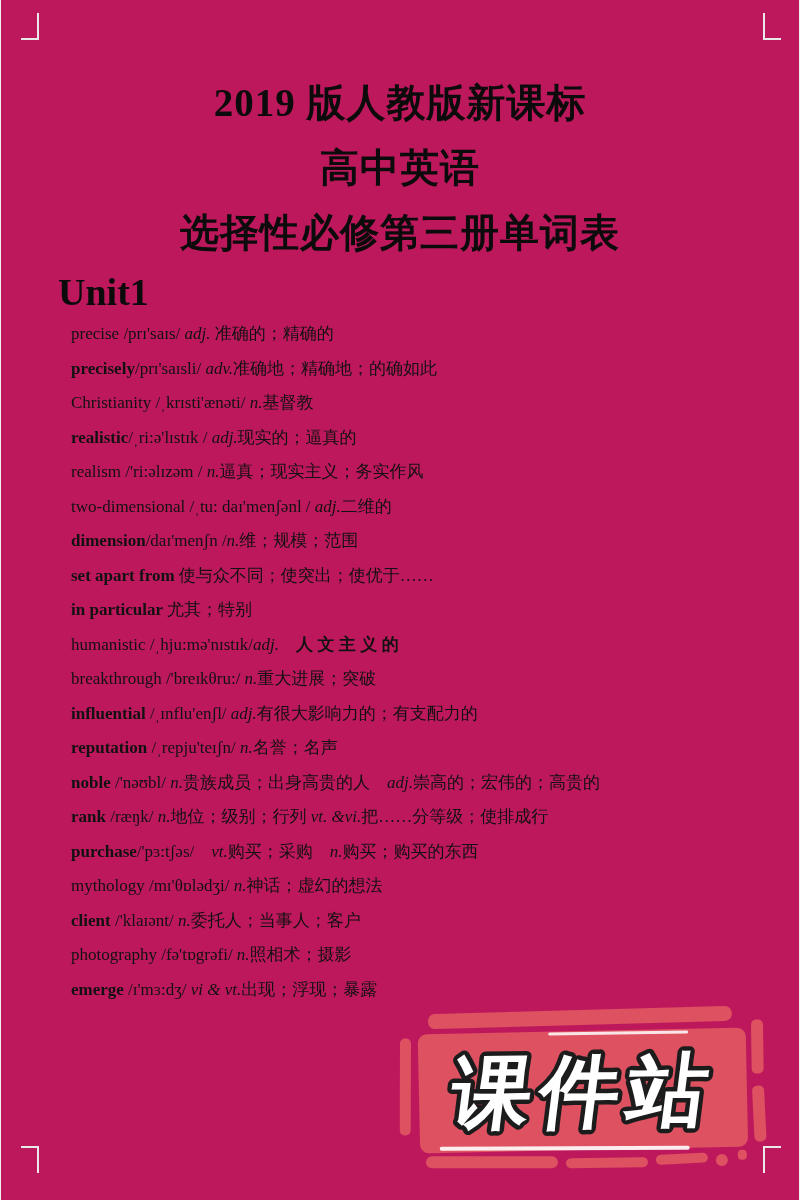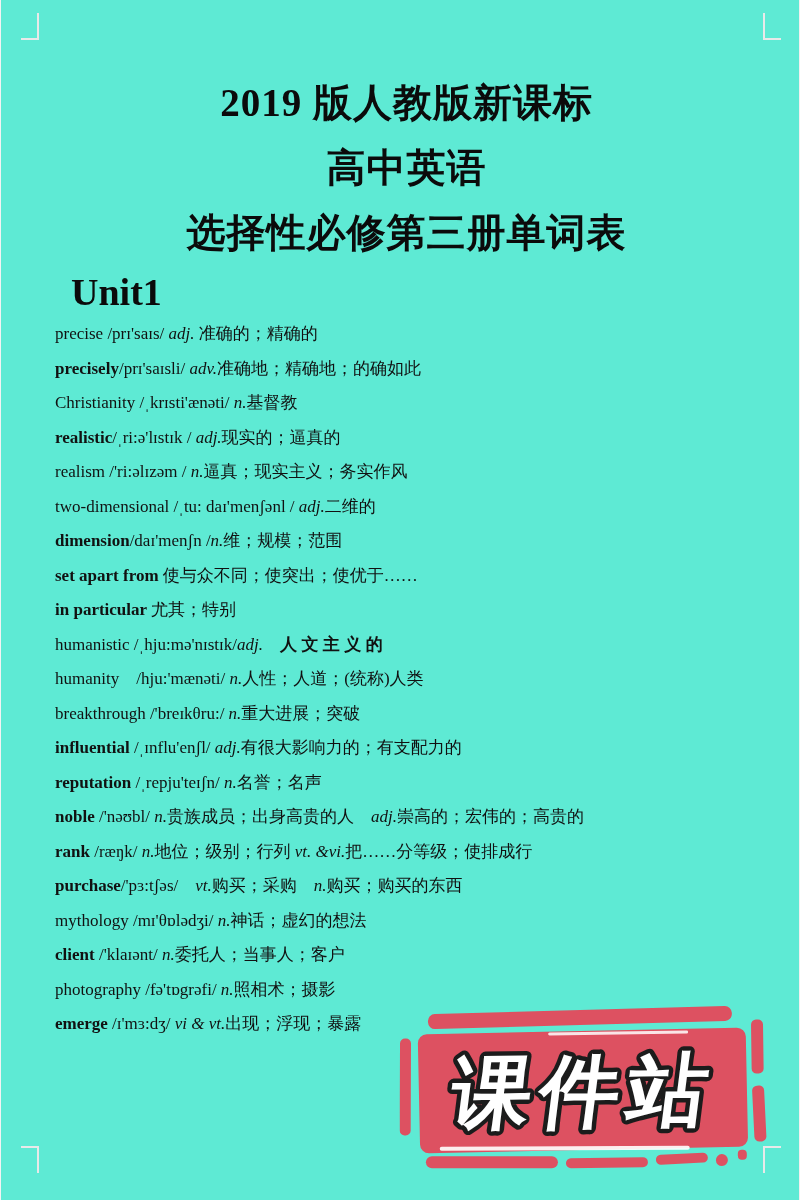--- a/index.html
+++ b/index.html
@@ -1,27 +1,26 @@
 <!DOCTYPE html>
 <html style="--stamp-red: #dd5161;"><head>
 <meta charset="utf-8">
 <style>
   * { box-sizing: border-box; }
   html, body { margin: 0; padding: 0; background: #ffffff; }
   .page {
     position: relative;
     width: 800px;
     height: 1200px;
-    background: #5eead4;
+    background: #be185d;
     overflow: hidden;
     font-family: "Liberation Serif", "DejaVu Serif", serif;
     color: #111111;
     border-left: 1px solid #f3f3f3;
     border-right: 1px solid #f0f0f0;
-    padding-left: 13px;
   }
 
   
   .corner { position: absolute; width: 18px; height: 27px; }
   .corner.tl { left: 20px; top: 13px;   border-right: 2px solid #e9e9e9; border-bottom: 2px solid #e9e9e9; }
   .corner.tr { left: 762px; top: 13px;  border-left: 2px solid #e9e9e9;  border-bottom: 2px solid #e9e9e9; }
   .corner.bl { left: 20px; top: 1146px; border-right: 2px solid #e9e9e9; border-top: 2px solid #e9e9e9; }
   .corner.br { left: 762px; top: 1146px;border-left: 2px solid #e9e9e9;  border-top: 2px solid #e9e9e9; }
 
   .doc-title { margin-top: 70px; text-align: center; font-weight: bold; }
@@ -34,21 +33,21 @@
 
   .unit-heading {
     margin: 10px 0 0 57px;
     font-size: 38px;
     font-weight: bold;
     line-height: 34px;
     color: #0b0b0b;
   }
 
   .vocab {
-    margin: 8px 40px 0 41px;
+    margin: 8px 40px 0 70px;
     font-size: 17px;
   }
   .vocab p.entry {
     margin: 0;
     line-height: 34.5px;
     white-space: nowrap;
   }
   .entry.ind1 { margin-left: 36px; }
   .entry.ind2 { margin-left: 28px; }
   .s-b { font-weight: bold; }
@@ -96,21 +95,20 @@
       <p class="entry ind0"><span class="s-n">precise /prɪ'saɪs/ </span><span class="s-i">adj.</span><span class="s-n"> 准确的；精确的</span></p>
       <p class="entry ind1"><span class="s-b">precisely</span><span class="s-n">/prɪ'saɪsli/ </span><span class="s-i">adv.</span><span class="s-n">准确地；精确地；的确如此</span></p>
       <p class="entry ind0"><span class="s-n">Christianity /ˌkrɪsti'ænəti/ </span><span class="s-i">n.</span><span class="s-n">基督教</span></p>
       <p class="entry ind0"><span class="s-b">realistic</span><span class="s-n">/ˌri:ə'lɪstɪk / </span><span class="s-i">adj.</span><span class="s-n">现实的；逼真的</span></p>
       <p class="entry ind2"><span class="s-n">realism /'ri:əlɪzəm / </span><span class="s-i">n.</span><span class="s-n">逼真；现实主义；务实作风</span></p>
       <p class="entry ind0"><span class="s-n">two-dimensional /ˌtu: daɪ'menʃənl / </span><span class="s-i">adj.</span><span class="s-n">二维的</span></p>
       <p class="entry ind2"><span class="s-b">dimension</span><span class="s-n">/daɪ'menʃn /</span><span class="s-i">n.</span><span class="s-n">维；规模；范围</span></p>
       <p class="entry ind0"><span class="s-b">set apart from </span><span class="s-n">使与众不同；使突出；使优于……</span></p>
       <p class="entry ind0"><span class="s-b">in particular </span><span class="s-n">尤其；特别</span></p>
       <p class="entry ind0"><span class="s-n">humanistic /ˌhju:mə'nɪstɪk/</span><span class="s-i">adj.</span><span class="s-n">　</span><span class="s-n ls">人文主义的</span></p>
-      <p class="entry ind2"><span class="s-n">humanity　/hju:'mænəti/ </span><span class="s-i">n.</span><span class="s-n">人性；人道；(统称)人类</span></p>
       <p class="entry ind0"><span class="s-n">breakthrough /'breɪkθru:/ </span><span class="s-i">n.</span><span class="s-n">重大进展；突破</span></p>
       <p class="entry ind0"><span class="s-b">influential</span><span class="s-n"> /ˌɪnflu'enʃl/ </span><span class="s-i">adj.</span><span class="s-n">有很大影响力的；有支配力的</span></p>
       <p class="entry ind0"><span class="s-b">reputation</span><span class="s-n"> /ˌrepju'teɪʃn/ </span><span class="s-i">n.</span><span class="s-n">名誉；名声</span></p>
       <p class="entry ind0"><span class="s-b">noble</span><span class="s-n"> /'nəʊbl/ </span><span class="s-i">n.</span><span class="s-n">贵族成员；出身高贵的人　</span><span class="s-i">adj.</span><span class="s-n">崇高的；宏伟的；高贵的</span></p>
       <p class="entry ind0"><span class="s-b">rank</span><span class="s-n"> /ræŋk/ </span><span class="s-i">n.</span><span class="s-n">地位；级别；行列 </span><span class="s-i">vt. &amp;vi.</span><span class="s-n">把……分等级；使排成行</span></p>
       <p class="entry ind0"><span class="s-b">purchase</span><span class="s-n">/'pɜ:tʃəs/　</span><span class="s-i">vt.</span><span class="s-n">购买；采购　</span><span class="s-i">n.</span><span class="s-n">购买；购买的东西</span></p>
       <p class="entry ind0"><span class="s-n">mythology /mɪ'θɒlədʒi/ </span><span class="s-i">n.</span><span class="s-n">神话；虚幻的想法</span></p>
       <p class="entry ind0"><span class="s-b">client</span><span class="s-n"> /'klaɪənt/ </span><span class="s-i">n.</span><span class="s-n">委托人；当事人；客户</span></p>
       <p class="entry ind0"><span class="s-n">photography /fə'tɒgrəfi/ </span><span class="s-i">n.</span><span class="s-n">照相术；摄影</span></p>
       <p class="entry ind0"><span class="s-b">emerge</span><span class="s-n"> /ɪ'mɜ:dʒ/ </span><span class="s-i">vi &amp; vt.</span><span class="s-n">出现；浮现；暴露</span></p>

